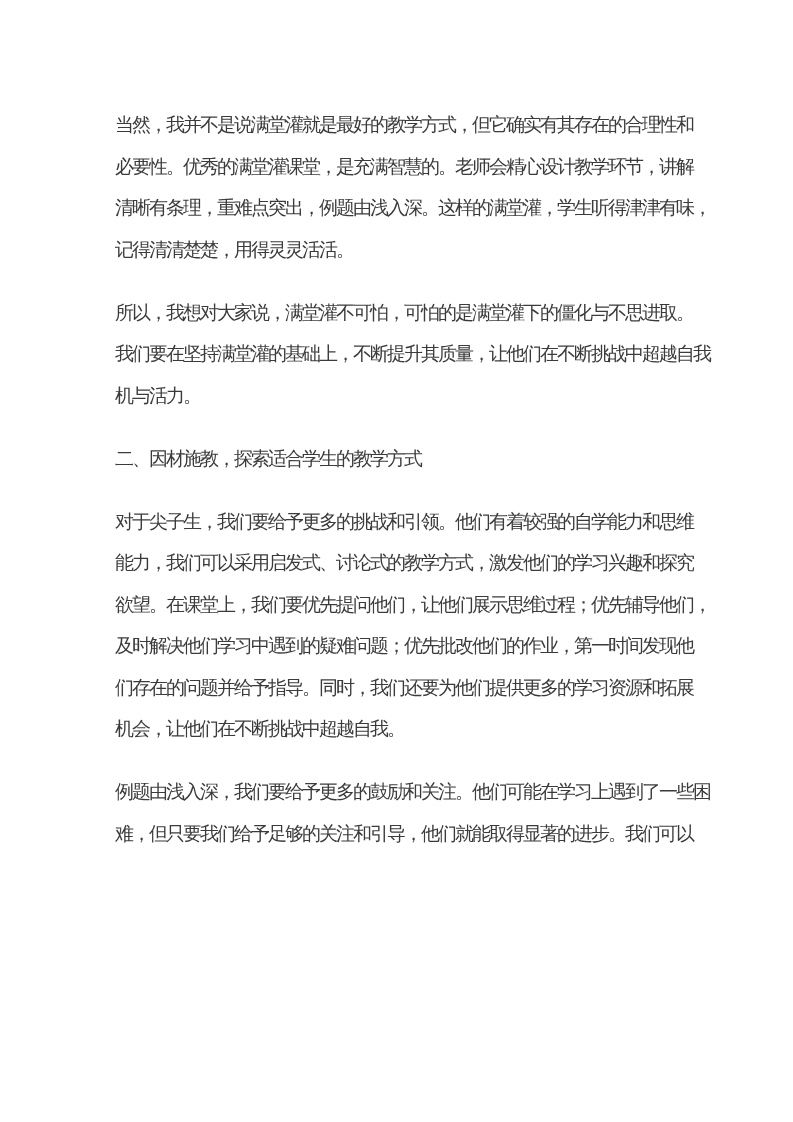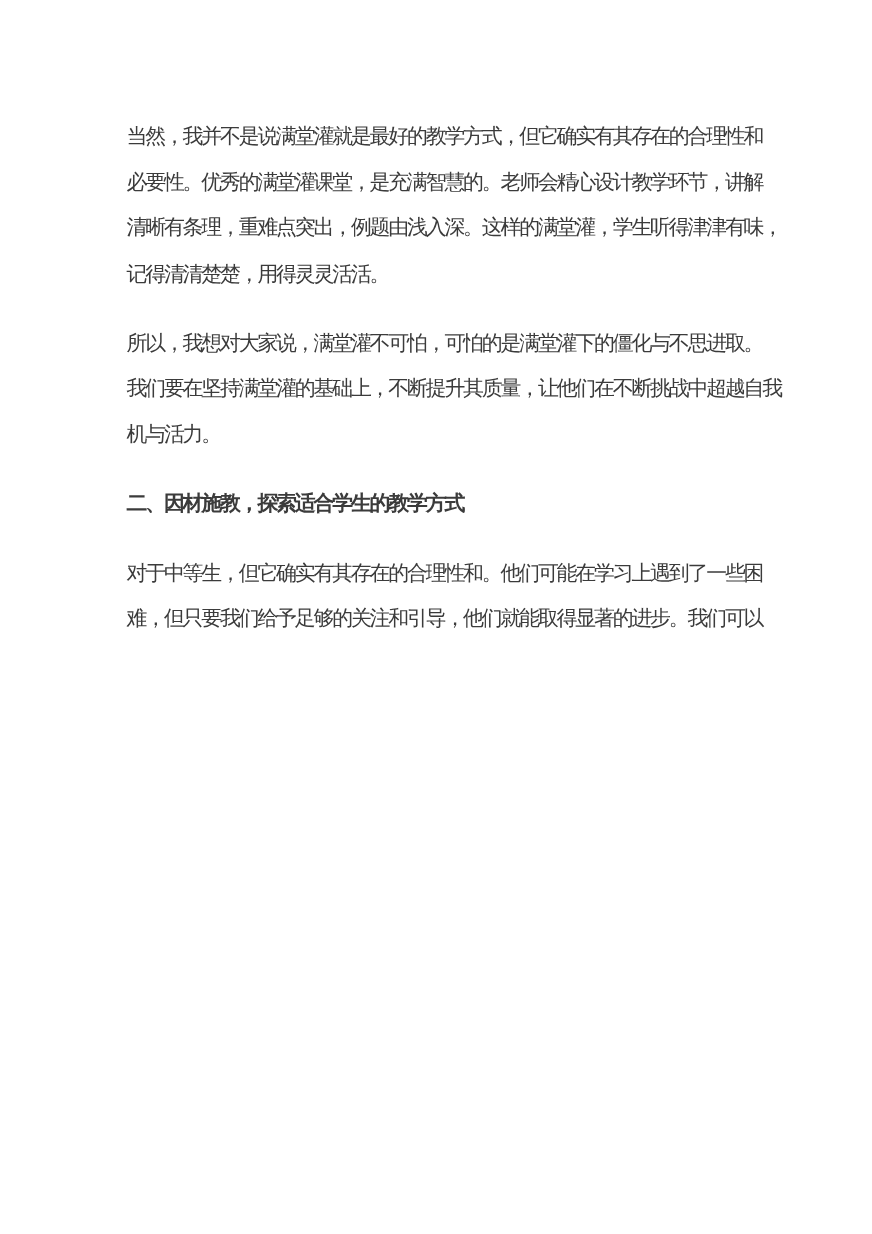--- a/index.html
+++ b/index.html
@@ -26,32 +26,38 @@
     font-size: 19px;
     letter-spacing: -2px;
     line-height: 41.5px;
     color: #3b3b3b;
     white-space: pre-line;      
     font-weight: 400;
     text-align: left;
   }
   .para.heading {
     
-    font-weight: 700;
+    font-weight: 400;
   }
 </style>
 </head>
 <body>
 
 <div class="doc-page">
   <div class="text-flow">
     <div class="para">当然，我并不是说满堂灌就是最好的教学方式，但它确实有其存在的合理性和
 必要性。优秀的满堂灌课堂，是充满智慧的。老师会精心设计教学环节，讲解
 清晰有条理，重难点突出，例题由浅入深。这样的满堂灌，学生听得津津有味，
 记得清清楚楚，用得灵灵活活。</div>
     <div class="para">所以，我想对大家说，满堂灌不可怕，可怕的是满堂灌下的僵化与不思进取。
 我们要在坚持满堂灌的基础上，不断提升其质量，让他们在不断挑战中超越自我
 机与活力。</div>
     <div class="para heading">二、因材施教，探索适合学生的教学方式</div>
-    <div class="para">对于中等生，但它确实有其存在的合理性和。他们可能在学习上遇到了一些困
+    <div class="para">对于尖子生，我们要给予更多的挑战和引领。他们有着较强的自学能力和思维
+能力，我们可以采用启发式、讨论式的教学方式，激发他们的学习兴趣和探究
+欲望。在课堂上，我们要优先提问他们，让他们展示思维过程；优先辅导他们，
+及时解决他们学习中遇到的疑难问题；优先批改他们的作业，第一时间发现他
+们存在的问题并给予指导。同时，我们还要为他们提供更多的学习资源和拓展
+机会，让他们在不断挑战中超越自我。</div>
+    <div class="para">例题由浅入深，我们要给予更多的鼓励和关注。他们可能在学习上遇到了一些困
 难，但只要我们给予足够的关注和引导，他们就能取得显著的进步。我们可以</div>
   </div>
 </div>
 
 </body></html>

